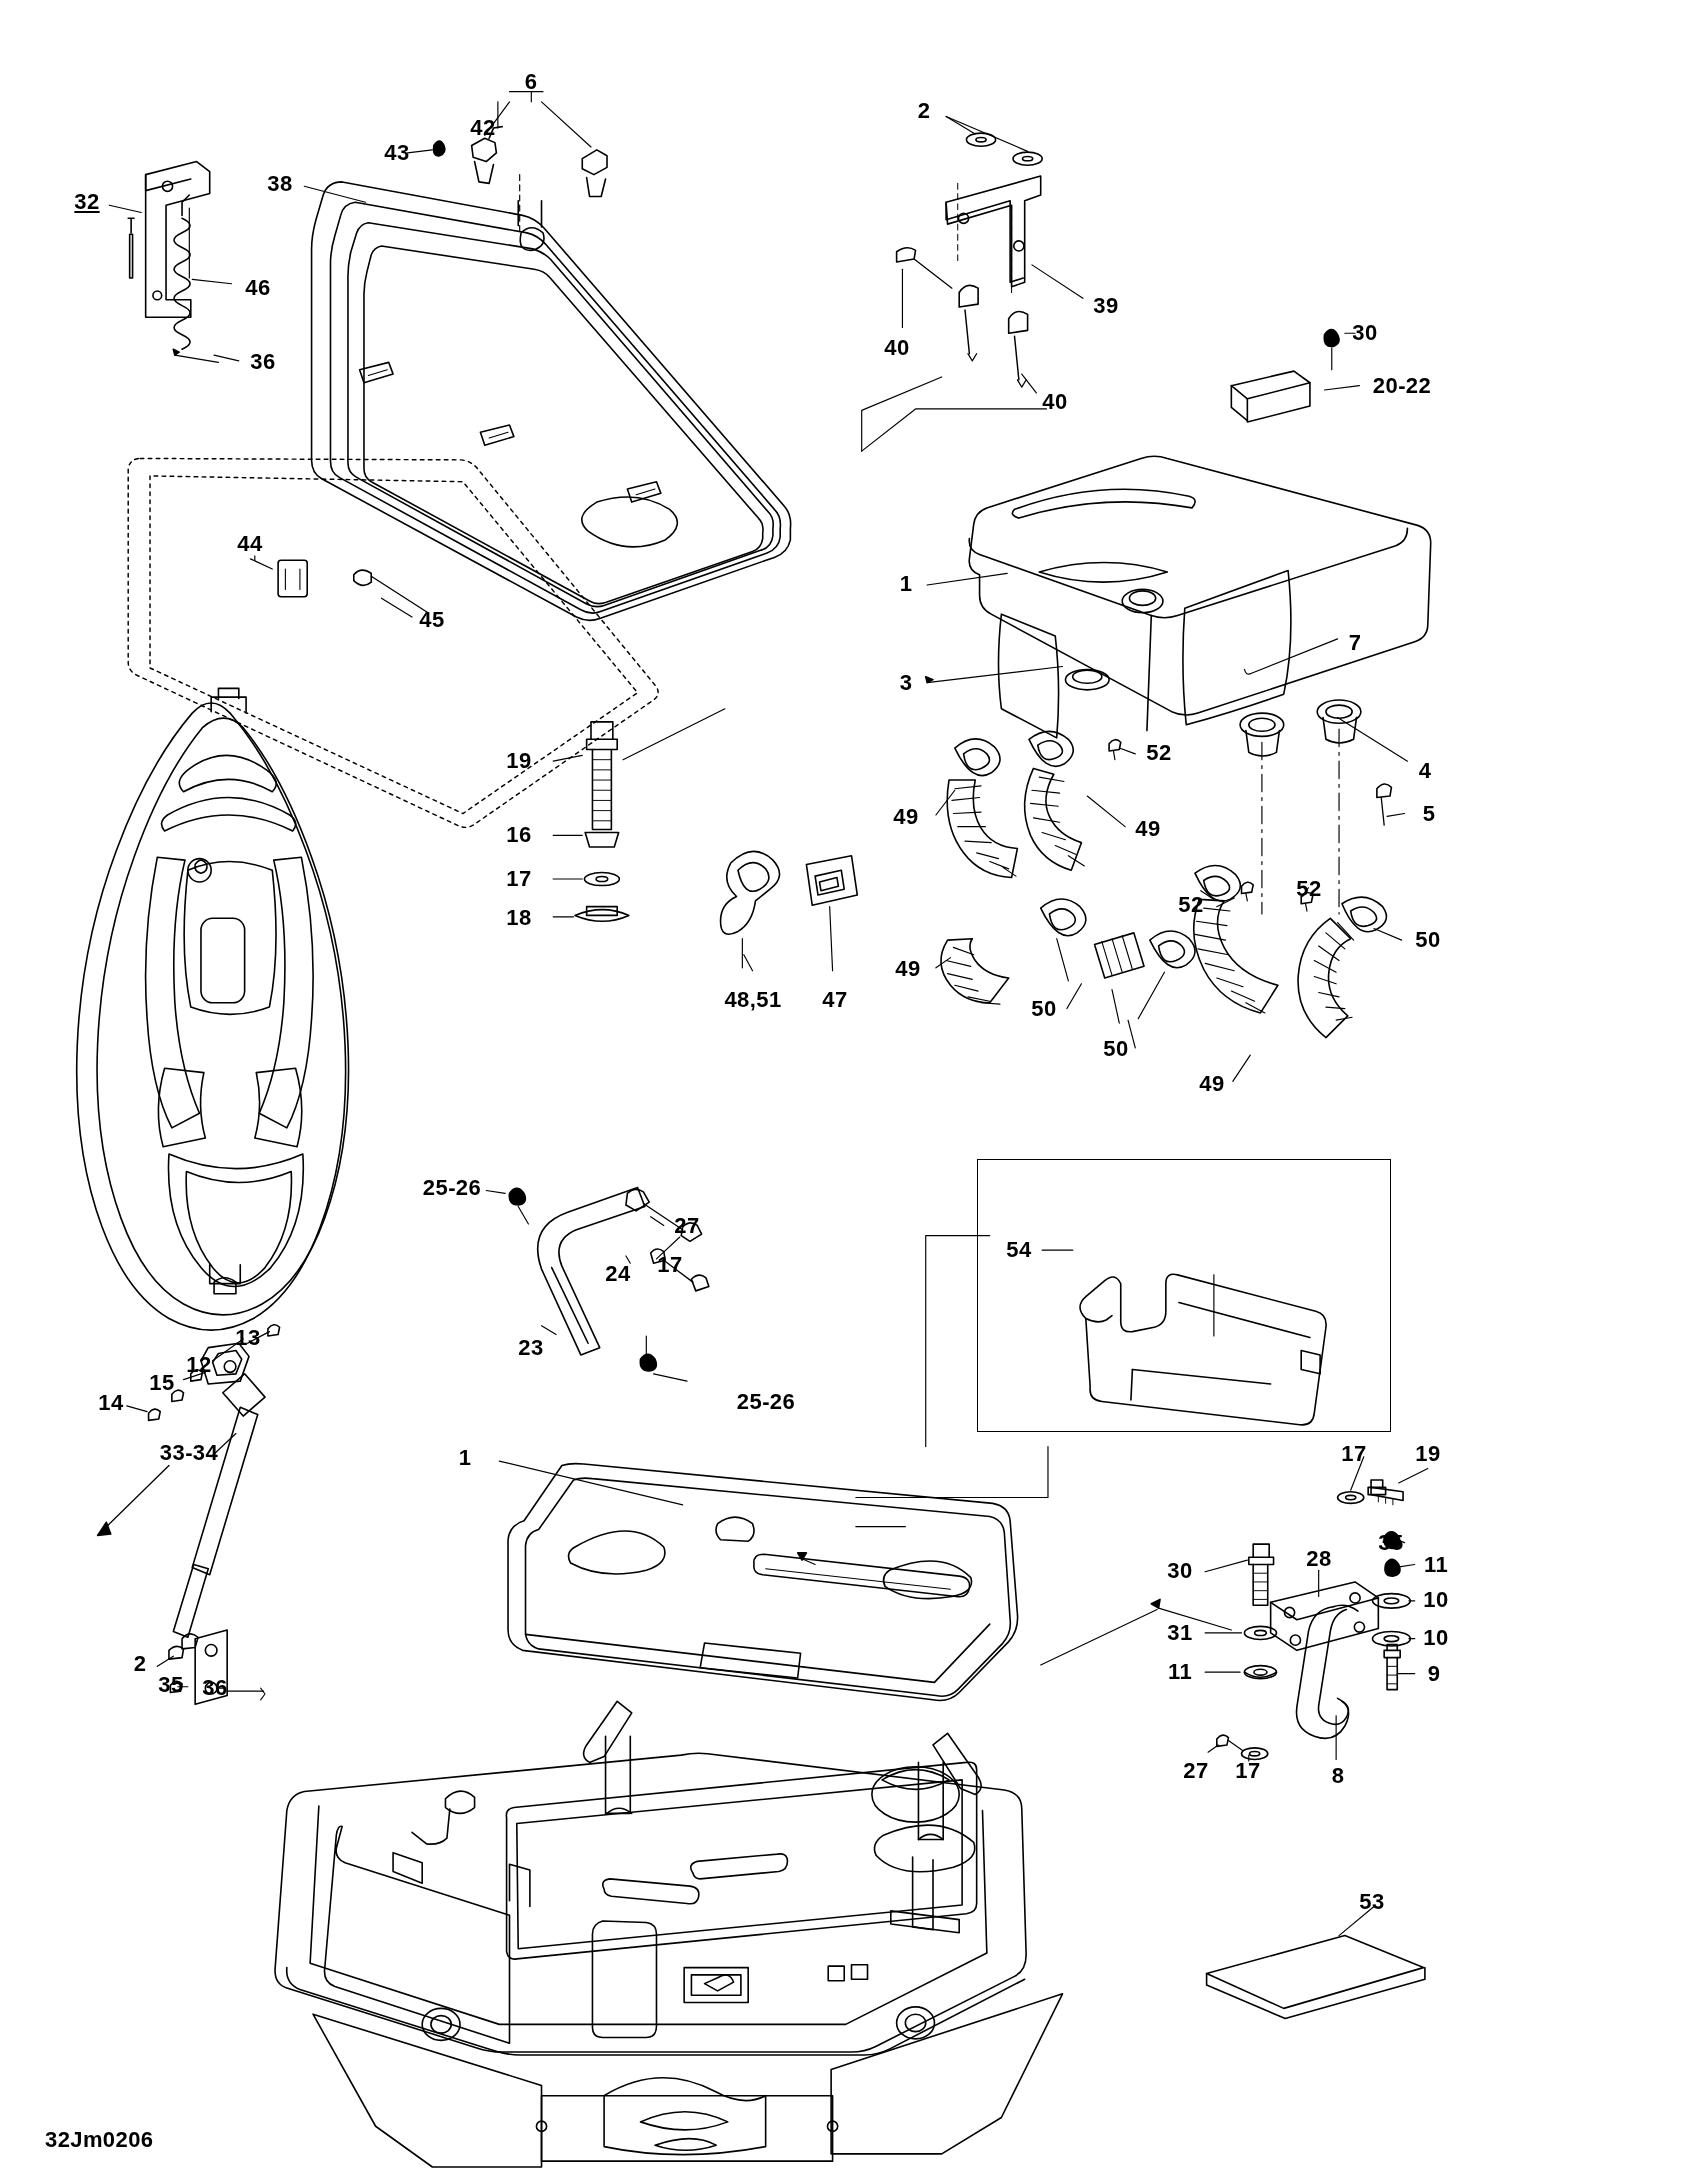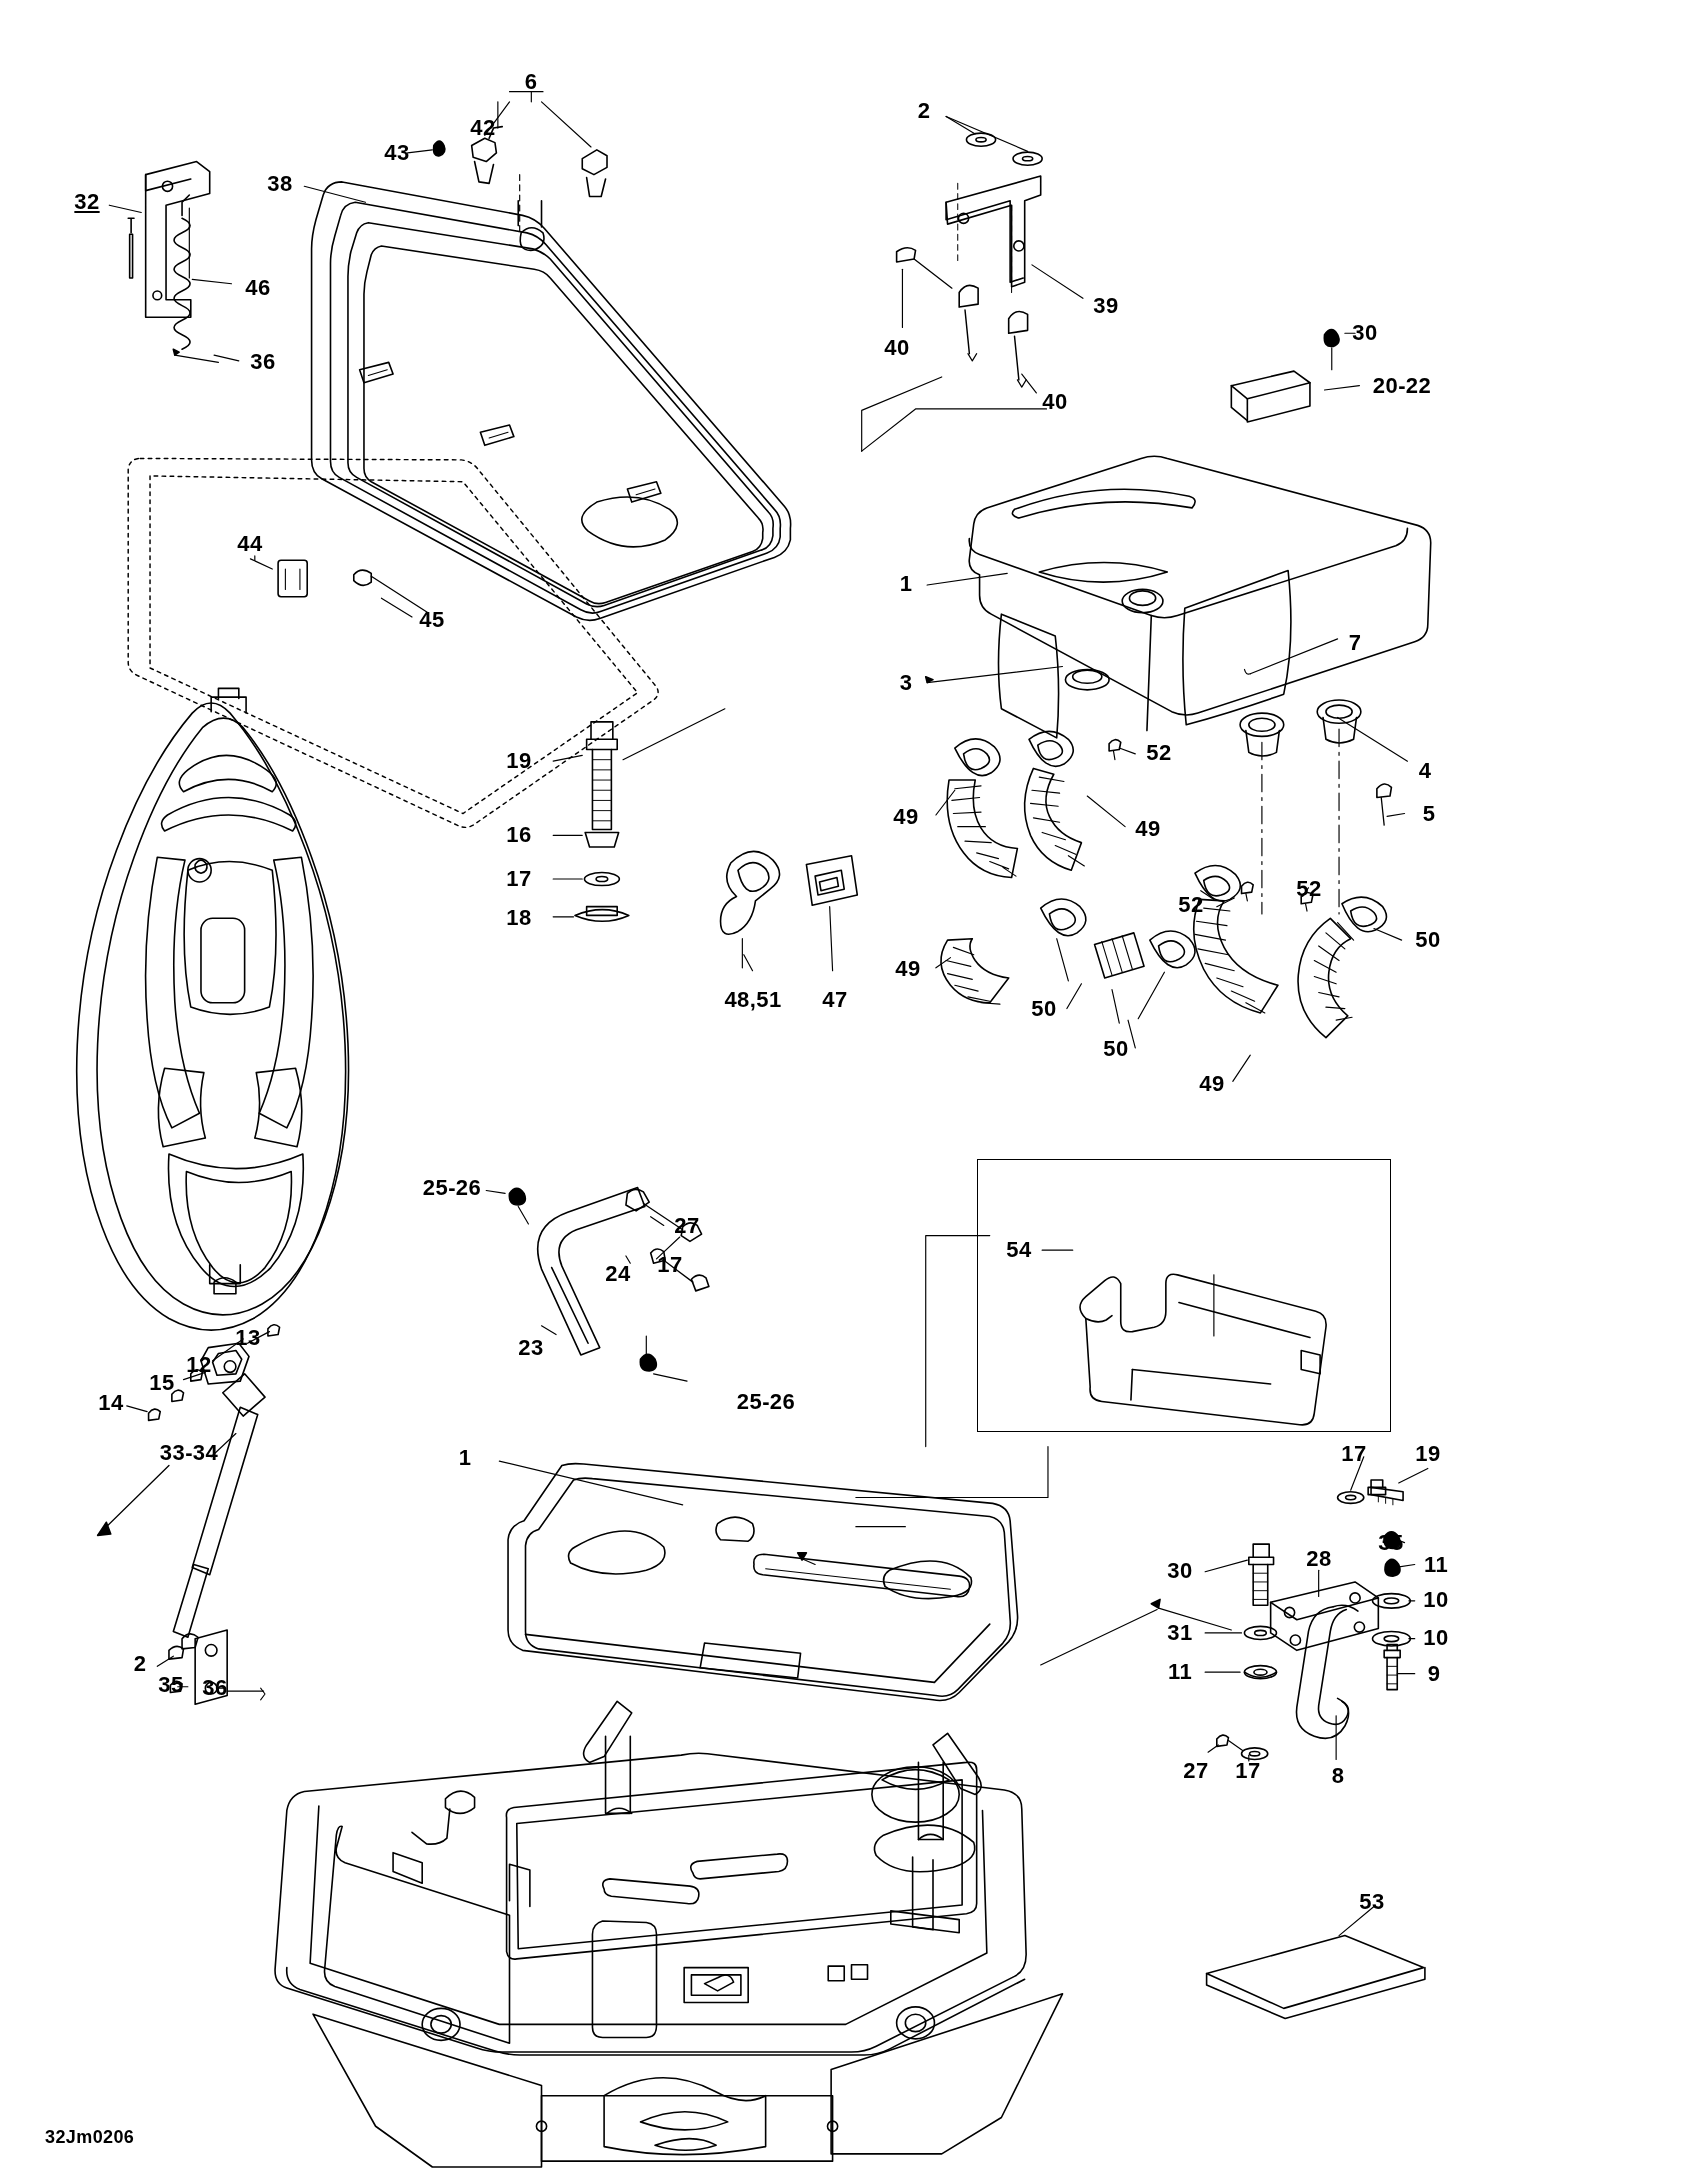--- a/index.html
+++ b/index.html
@@ -32,21 +32,21 @@
     color: #000000;
     white-space: nowrap;
     letter-spacing: 0.4px;
     transform: translate(-50%, -50%);
   }
   .figcode {
     position: absolute;
     left: 45px;
     top: 2127px;
     font-family: "Liberation Sans", sans-serif;
-    font-size: 18px;
+    font-size: 22px;
     font-weight: 700;
     color: #000000;
     letter-spacing: 0.4px;
   }
   .inset-box {
     position: absolute;
     left: 977px;
     top: 1159px;
     width: 412px;
     height: 271px;

